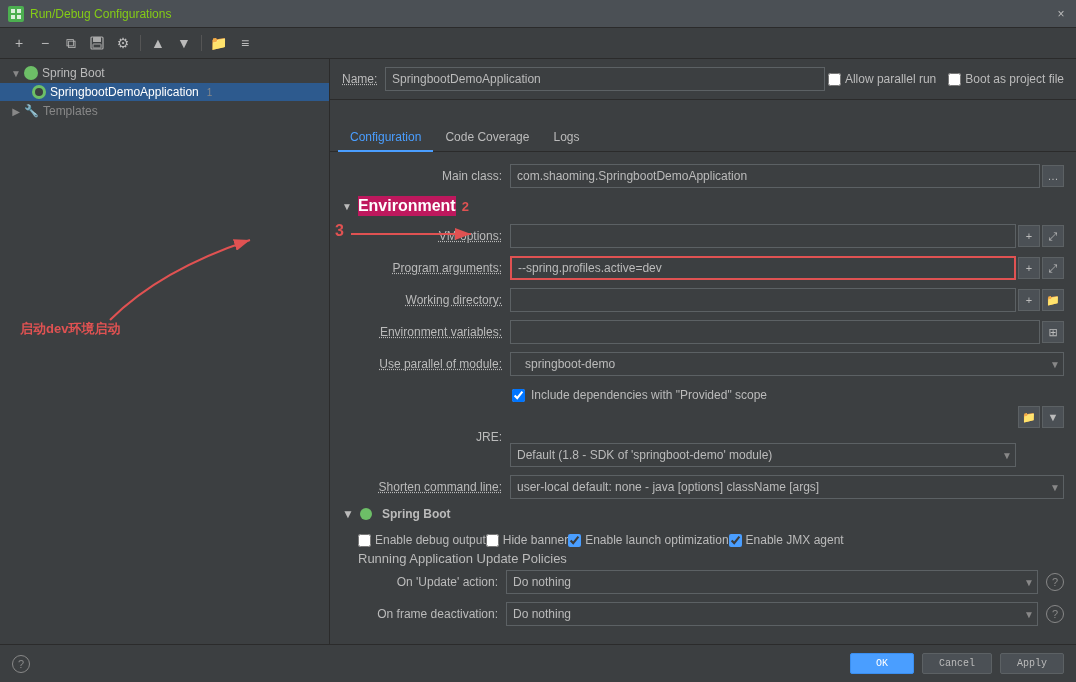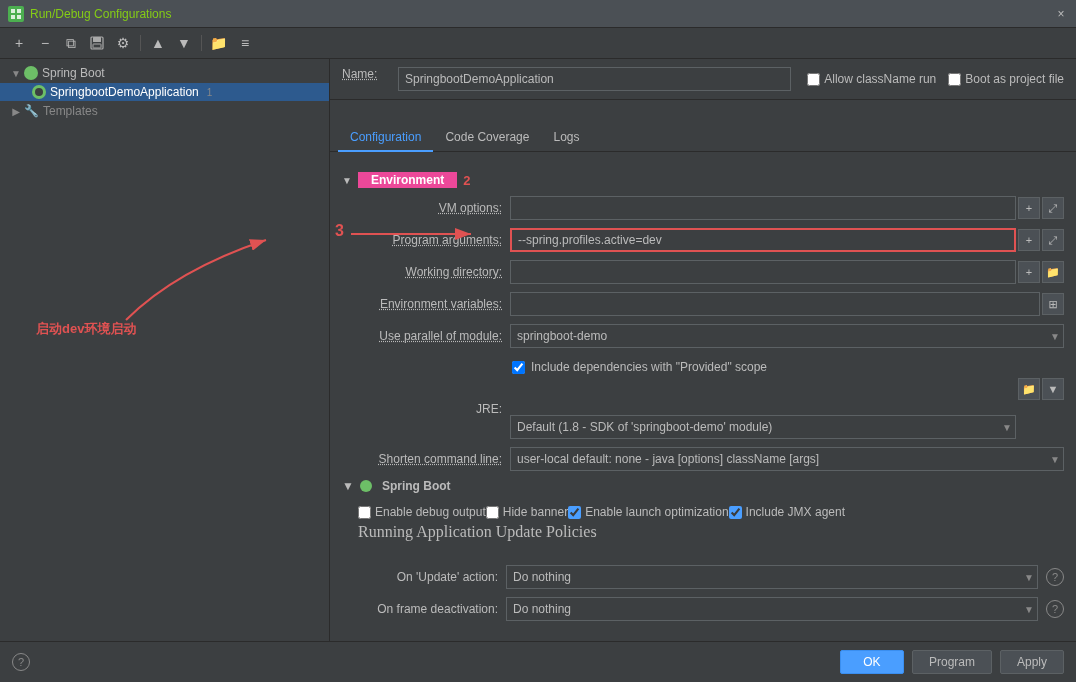--- a/index.html
+++ b/index.html
@@ -140,22 +140,23 @@
       flex: 1;
       background: #3c3f41;
       display: flex;
       flex-direction: column;
       overflow: hidden;
     }
 
     
     .name-row {
       display: flex;
+      align-items: center;
       padding: 8px 12px;
-      gap: 16px;
+      gap: 3px;
       border-bottom: 1px solid #2b2b2b;
     }
     .name-label {
       color: #bbbbbb;
       min-width: 40px;
       text-decoration: underline;
       text-decoration-style: dotted;
     }
     .name-input {
       flex: 1;
@@ -259,24 +260,24 @@
       align-items: center;
       margin: 8px 0;
       gap: 6px;
     }
     .section-header .triangle {
       cursor: pointer;
       color: #bbbbbb;
       font-size: 10px;
     }
     .section-label {
-      background: #ec4899;
+      background: #be185d;
       color: white;
-      padding: 1px 13px;
-      font-size: 12px;
+      padding: 1px 0;
+      font-size: 16px;
       font-weight: bold;
     }
     .section-number {
       color: #e05252;
       font-weight: bold;
       font-size: 13px;
     }
 
     .select-wrapper {
       display: flex;
@@ -319,23 +320,22 @@
       gap: 6px;
       margin-bottom: 8px;
     }
 
     
     .policies-section {
       padding-left: 16px;
     }
     .policies-title {
       color: #bbbbbb;
-      font-size: 16px;
-      margin-bottom: 24px;
-      font-family: Liberation Serif, serif;
+      font-size: 13px;
+      margin-bottom: 4px;
     }
 
     
     .bottom-bar {
       background: #3c3f41;
       border-top: 1px solid #2b2b2b;
       padding: 8px 12px;
       display: flex;
       align-items: center;
       justify-content: space-between;
@@ -345,23 +345,24 @@
     }
     .bottom-right {
       display: flex; align-items: center; gap: 8px;
     }
     .btn {
       padding: 4px 16px;
       border: 1px solid #5c6164;
       background: #4b5055;
       color: #bbbbbb;
       cursor: pointer;
-      font-size: 12px;
+      font-size: 10px;
       border-radius: 2px;
       min-width: 64px;
+      font-family: Liberation Mono, monospace;
     }
     .btn.primary {
       background: #4a9eff;
       border-color: #3a8eef;
       color: white;
     }
 
     
     .help-icon {
       width: 18px; height: 18px;
@@ -453,37 +454,44 @@
     </div>
 
     <div class="right-panel">
 
       <div class="name-row">
         <span class="name-label">Name:</span>
         <input class="name-input" type="text" value="SpringbootDemoApplication" style="">
         <div class="parallel-run-row">
           <label class="checkbox-label">
             <input type="checkbox" style="">
-            <span>Allow className run</span>
+            <span>Allow parallel run</span>
           </label>
           <label class="checkbox-label">
             <input type="checkbox" style="">
             <span>Boot as project file</span>
           </label>
         </div>
       </div>
 
       <div class="tabs-bar">
         <div class="tab active">Configuration</div>
         <div class="tab">Code Coverage</div>
         <div class="tab">Logs</div>
       </div>
 
       <div class="config-panel">
 
+        <div class="form-row">
+          <span class="form-label">Main class:</span>
+          <div class="input-with-btn">
+            <input class="form-input" type="text" value="com.shaoming.SpringbootDemoApplication" style="">
+            <button class="icon-btn">…</button>
+          </div>
+        </div>
 
         <div class="section-header">
           <span class="triangle">▼</span>
           <span class="section-label">Environment</span>
           <span class="section-number">2</span>
         </div>
 
         <div class="form-row">
           <span class="form-label underline">VM options:</span>
           <div class="input-with-btn">
@@ -515,21 +523,21 @@
           <span class="form-label underline">Environment variables:</span>
           <div class="input-with-btn">
             <input class="form-input" type="text" value="" style="">
             <button class="icon-btn">⊞</button>
           </div>
         </div>
 
         <div class="form-row">
           <span class="form-label underline">Use parallel of module:</span>
           <div class="select-wrapper">
-            <select style="width:100%; background:#3c3f41; border:1px solid #5c6164; color:#bbbbbb; padding:2px 6px; font-size:12px; height:24px; appearance:none;">
+            <select style="width:100%; background:#3c3f41; border:1px solid #5c6164; color:#bbbbbb; padding:2px 14px; font-size:12px; height:24px; appearance:none;">
               <option>springboot-demo</option>
             </select>
             <span class="select-arrow">▼</span>
           </div>
         </div>
 
         <div class="include-deps-row">
           <input type="checkbox" checked="" style="">
           <span>Include dependencies with "Provided" scope</span>
         </div>
@@ -573,21 +581,21 @@
             <label class="checkbox-label">
               <input type="checkbox" style="">
               <span>Hide banner</span>
             </label>
             <label class="checkbox-label">
               <input type="checkbox" checked="" style="">
               <span>Enable launch optimization</span>
             </label>
             <label class="checkbox-label">
               <input type="checkbox" checked="" style="">
-              <span>Include JMX agent</span>
+              <span>Enable JMX agent</span>
             </label>
           </div>
 
           <div class="policies-section">
             <div class="policies-title">Running Application Update Policies</div>
 
             <div class="form-row">
               <span class="form-label" style="width:140px; min-width:140px;">On 'Update' action:</span>
               <div class="select-wrapper">
                 <select style="width:100%; background:#3c3f41; border:1px solid #5c6164; color:#bbbbbb; padding:2px 6px; font-size:12px; height:24px; appearance:none; min-width:280px;">
@@ -614,28 +622,28 @@
       </div>
     </div>
   </div>
 
   <div class="bottom-bar">
     <div class="bottom-left">
       <div class="help-icon">?</div>
     </div>
     <div class="bottom-right">
       <button class="btn primary">OK</button>
-      <button class="btn">Program</button>
+      <button class="btn">Cancel</button>
       <button class="btn">Apply</button>
     </div>
   </div>
 
 </div>
 
-<div style="position:fixed; left:36px; top:320px; pointer-events:none;">
+<div style="position:fixed; left:20px; top:320px; pointer-events:none;">
   <div style="color:#e05252; font-size:13px; font-weight:bold; white-space:nowrap;">
     <span>启动dev环境启动</span>
   </div>
   <svg width="180" height="100" style="position:absolute; top:-90px; left:80px;">
     <defs>
       <marker id="arrowhead" markerWidth="8" markerHeight="6" refX="8" refY="3" orient="auto">
         <polygon points="0 0, 8 3, 0 6" fill="#e05252"></polygon>
       </marker>
     </defs>
     <path d="M 10 90 Q 60 40 150 10" stroke="#e05252" stroke-width="2" fill="none" marker-end="url(#arrowhead)"></path>

